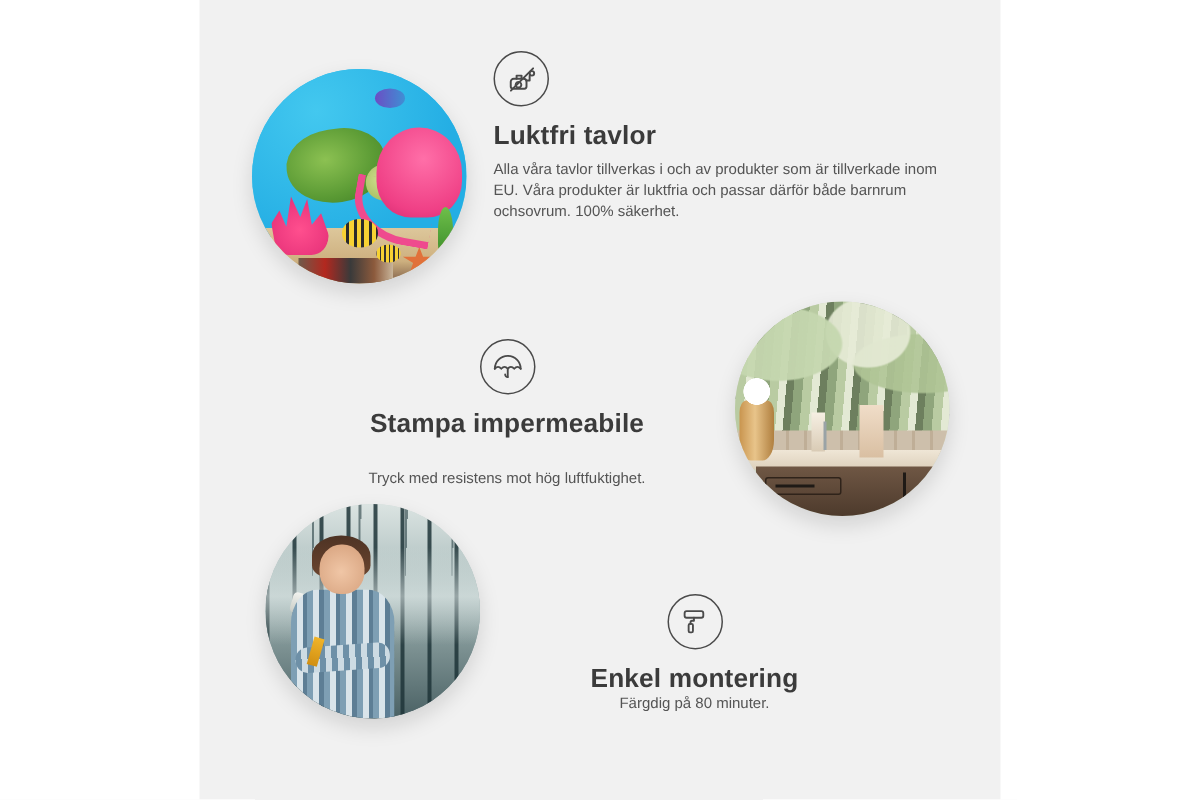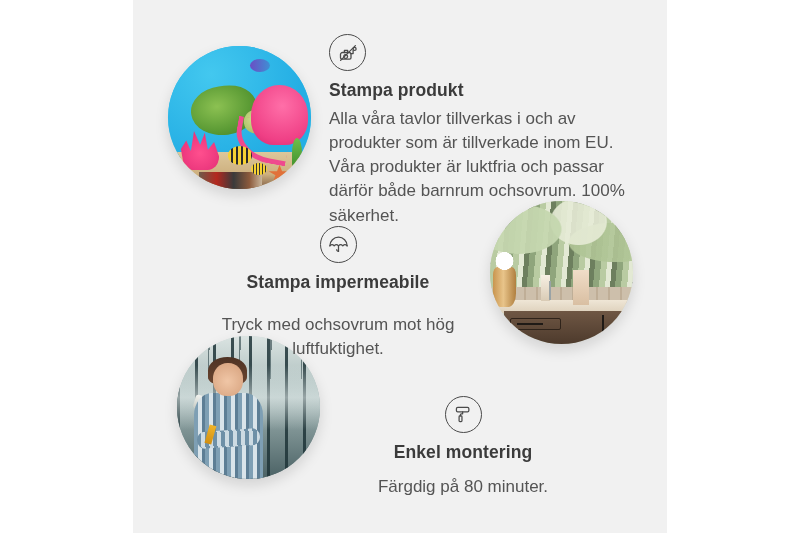--- a/index.html
+++ b/index.html
@@ -252,21 +252,21 @@
   .icon-circle svg { display:block; }
 
   .feat-title {
     font-size: 17.5px;
     font-weight: bold;
     color: #3b3b3b;
     margin: 9px 0 6px 0;
     letter-spacing: .1px;
   }
   .feat-body {
-    font-size: 17px;
+    font-size: 10px;
     line-height: 1.42;
     color: #545454;
   }
 
   
   .feature-odorless {
     left: 196px;
     top: 34px;
     width: 300px;
     text-align: left;
@@ -283,21 +283,21 @@
   .feature-waterproof .feat-title { margin-bottom: 20px; }
 
   
   .feature-assembly {
     left: 190px;
     top: 396px;
     width: 280px;
     text-align: center;
   }
   .feature-assembly .icon-circle { margin: 0 auto; }
-  .feature-assembly .feat-title { margin-bottom: 12px; }
+  .feature-assembly .feat-title { margin-bottom: 0; }
 </style>
 </head>
 <body>
 
 <div class="stage">
   <div class="panel">
 
     <div class="photo photo-sea">
       <div class="sea-water"></div>
       <div class="sea-sand"></div>
@@ -344,35 +344,35 @@
       <div class="icon-circle">
         <svg width="24" height="24" viewBox="0 0 24 24" fill="none" stroke="#4a4a4a" stroke-width="1.3" stroke-linecap="round" stroke-linejoin="round">
           <path d="M6.5 11.5 h6.5 a2 2 0 0 1 2 2 v3.2 a1.4 1.4 0 0 1 -1.4 1.4 h-7.7 a1.4 1.4 0 0 1 -1.4 -1.4 v-3.2 a2 2 0 0 1 2 -2 z"></path>
           <path d="M8.4 11.5 v-2.1 h3.3 v2.1"></path>
           <path d="M15 12.6 h2.1 v-3.1"></path>
           <circle cx="18.6" cy="7.9" r="1.5"></circle>
           <path d="M9.6 13.6 a1.9 1.9 0 1 0 0.1 0 z"></path>
           <line x1="4.6" y1="19.4" x2="19.4" y2="4.6"></line>
         </svg>
       </div>
-      <div class="feat-title">Stampa produkt</div>
+      <div class="feat-title">Luktfri tavlor</div>
       <div class="feat-body">Alla våra tavlor tillverkas i och av produkter som är tillverkade inom EU. Våra produkter är luktfria och passar därför både barnrum ochsovrum. 100% säkerhet.</div>
     </div>
 
     <div class="feature feature-waterproof">
       <div class="icon-circle">
         <svg width="23" height="23" viewBox="0 0 24 24" fill="none" stroke="#4a4a4a" stroke-width="1.3" stroke-linecap="round" stroke-linejoin="round">
           <path d="M3 13.4 a9 9 0 0 1 18 0"></path>
           <path d="M3 13.4 q2.25 -2.6 4.5 0 q2.25 -2.6 4.5 0 q2.25 -2.6 4.5 0 q2.25 -2.6 4.5 0"></path>
           <line x1="12" y1="13.4" x2="12" y2="19.2"></line>
           <path d="M12 19.2 a1.8 1.8 0 0 1 -1.8 -1.8"></path>
         </svg>
       </div>
       <div class="feat-title">Stampa impermeabile</div>
-      <div class="feat-body">Tryck med ochsovrum mot hög luftfuktighet.</div>
+      <div class="feat-body">Tryck med resistens mot hög luftfuktighet.</div>
     </div>
 
     <div class="feature feature-assembly">
       <div class="icon-circle">
         <svg width="23" height="23" viewBox="0 0 24 24" fill="none" stroke="#4a4a4a" stroke-width="1.3" stroke-linecap="round" stroke-linejoin="round">
           <rect x="4.6" y="4.6" width="13" height="4.6" rx="1.4"></rect>
           <path d="M11.1 9.2 v2.1 h-1.3 a1.1 1.1 0 0 0 -1.1 1.1 v1.1"></path>
           <rect x="7.4" y="13.5" width="3" height="5.9" rx="0.9"></rect>
         </svg>
       </div>

